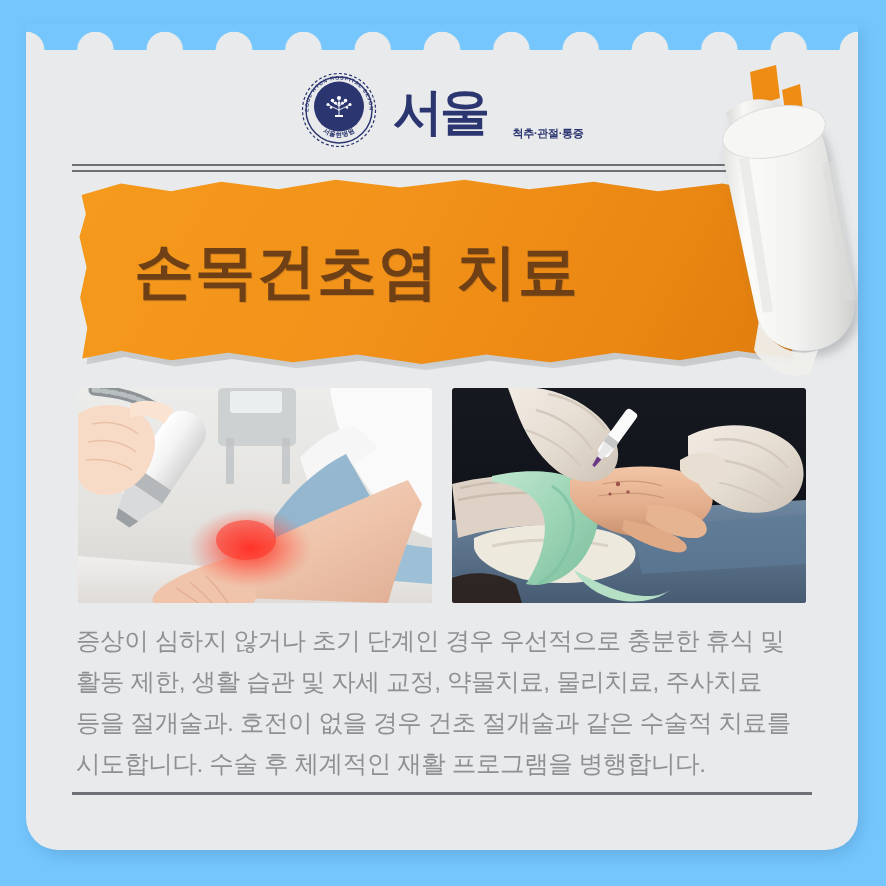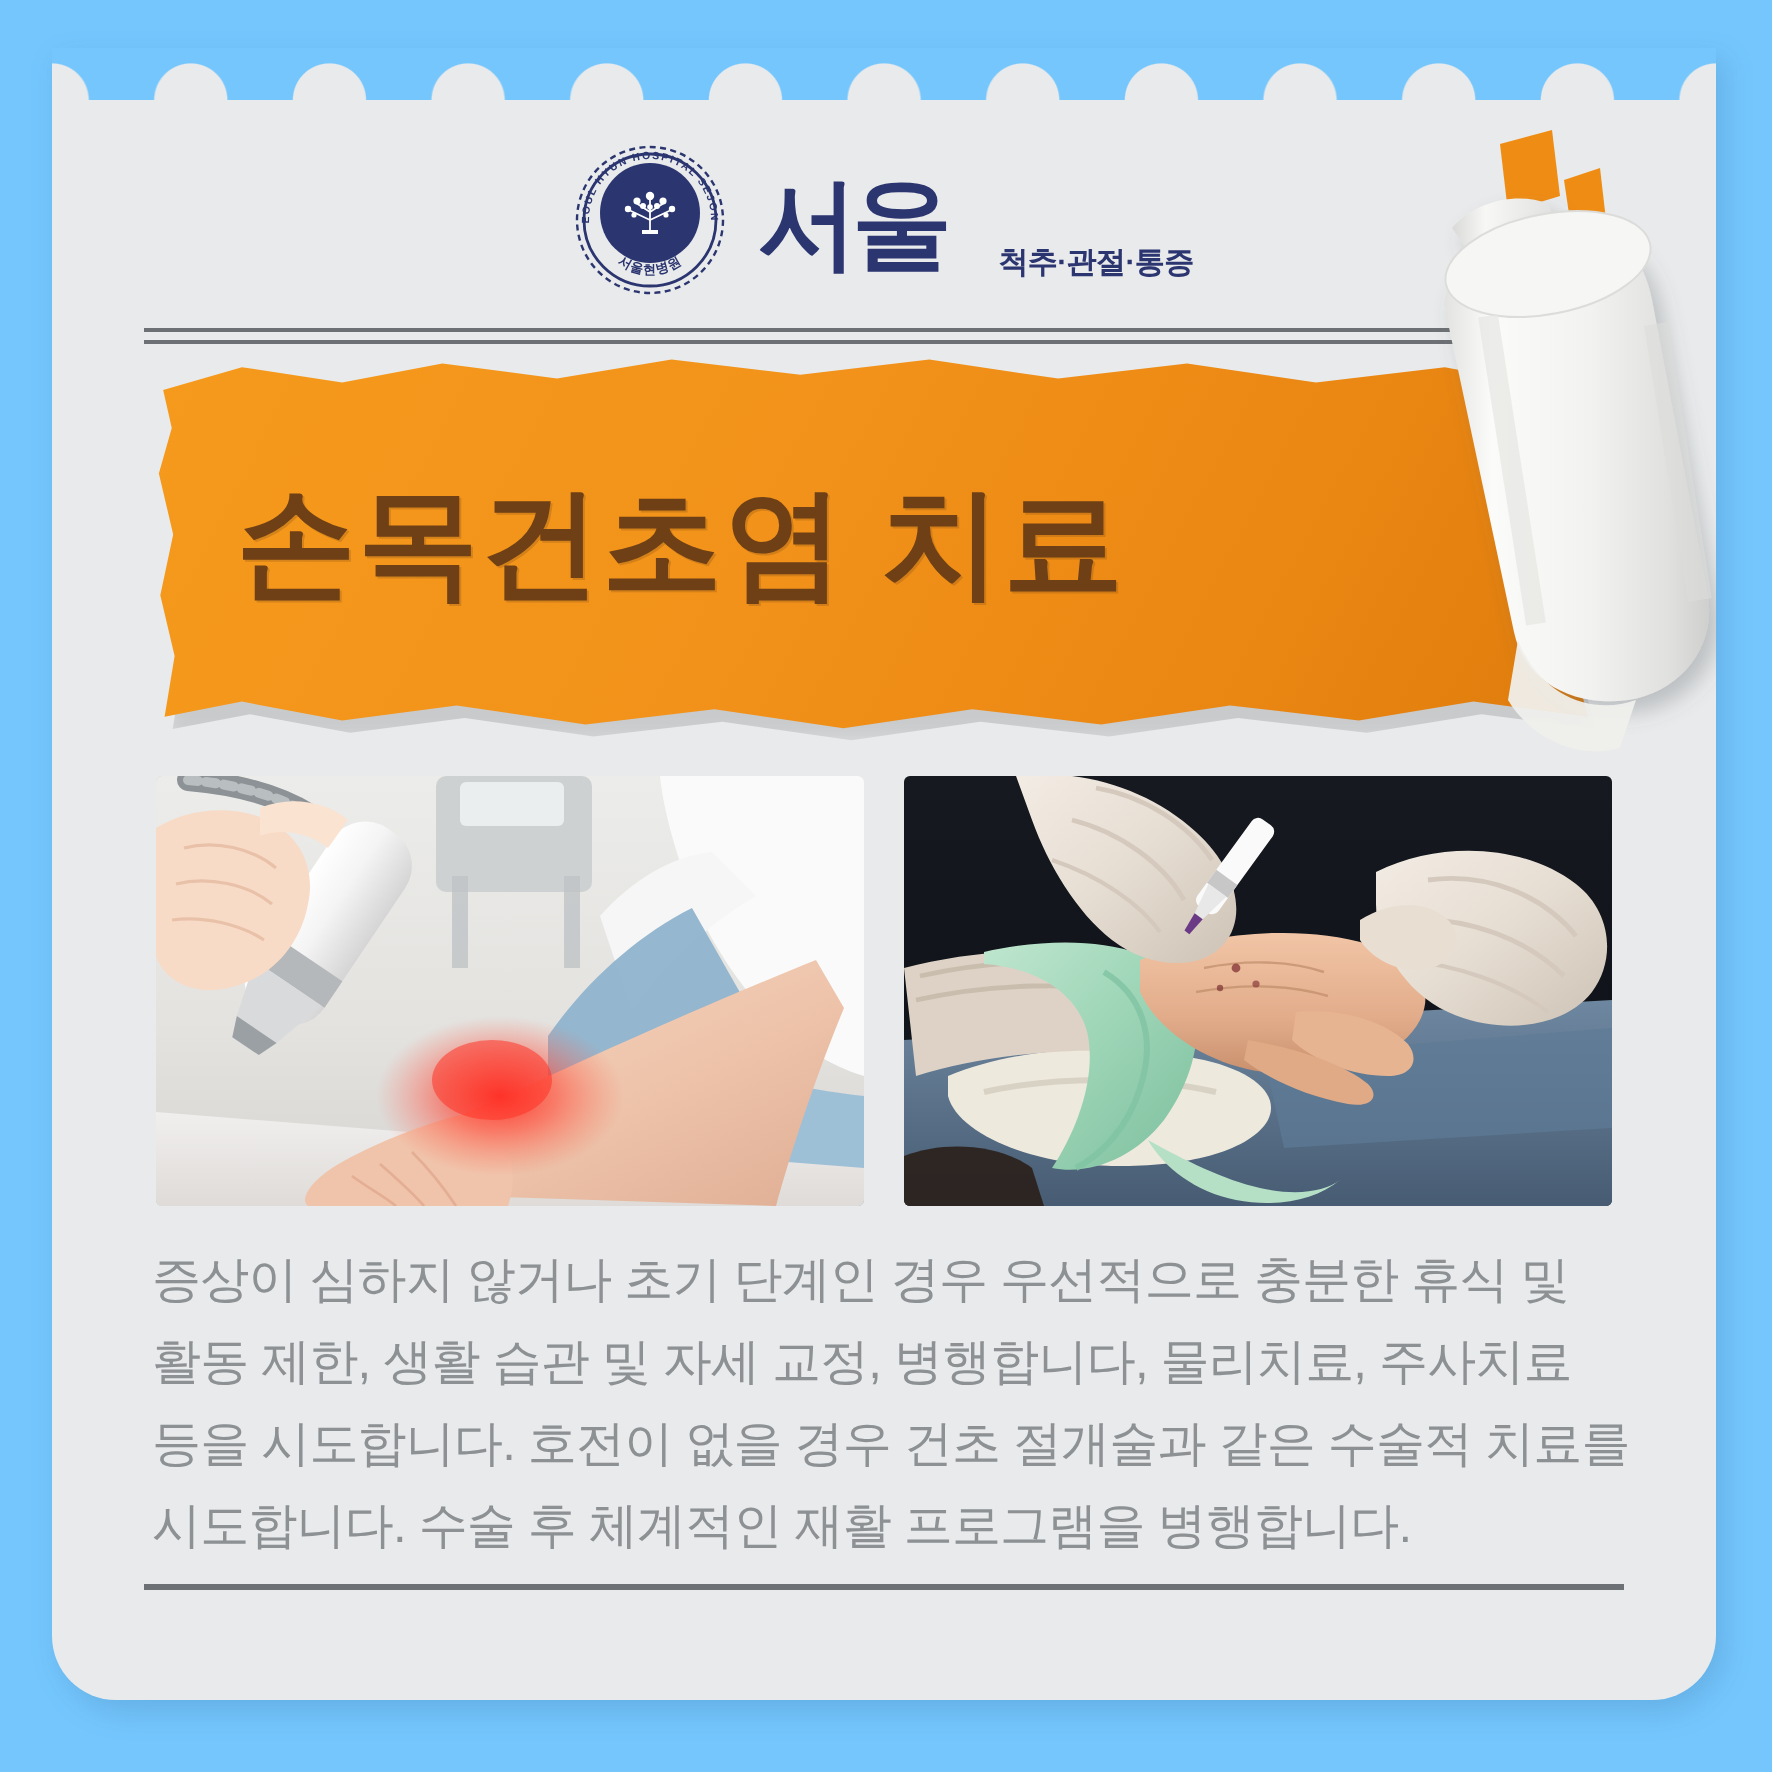--- a/index.html
+++ b/index.html
@@ -92,21 +92,21 @@
   .wordmark-main svg { display: block; }
   .wordmark-right {
     position: relative;
     display: flex;
     flex-direction: column;
     justify-content: flex-end;
     height: 66px;
     margin-left: 2px;
   }
   .tagline {
-    font-size: 15px;
+    font-size: 11px;
     font-weight: 700;
     color: #2b3570;
     letter-spacing: -0.3px;
     margin-bottom: 2px;
     padding-left: 4px;
     white-space: nowrap;
   }
   .wordmark-sub {
     width: 108px;
     height: 42px;
@@ -178,21 +178,21 @@
     clip-path: polygon(
       0.5% 10%, 6% 4%, 13% 8%, 20% 3%, 28% 7%, 36% 2%, 45% 6%, 54% 2%, 63% 7%,
       72% 3%, 81% 8%, 90% 4%, 97% 9%, 100% 6%,
       99.4% 22%, 100% 38%, 99.2% 54%, 100% 70%, 99.3% 86%, 100% 96%,
       92% 92%, 84% 97%, 75% 93%, 66% 98%, 57% 94%, 48% 99%, 39% 94%,
       30% 98%, 21% 93%, 13% 97%, 6% 92%, 0.6% 96%,
       1.3% 80%, 0.3% 64%, 1.2% 48%, 0.2% 32%, 1.1% 20%);
   }
   .banner-title {
     position: absolute;
-    left: 40px;
+    left: 56px;
     top: 56px;
     font-size: 60px;
     font-weight: 700;
     color: #6f4016;
     letter-spacing: 1px;
     white-space: nowrap;
     text-shadow: 1px 1px 0 rgba(120,70,25,0.25);
   }
 
   
@@ -537,18 +537,18 @@
           <path d="M252 72 C282 70 312 82 330 100" stroke="#d4c9bc" stroke-width="2.4" fill="none"></path>
           <path d="M248 92 C276 94 304 104 322 118" stroke="#d4c9bc" stroke-width="2" fill="none"></path>
           <path d="M228 72 C244 62 262 62 272 72 C280 80 276 92 264 96
                    C250 100 234 92 228 82 Z" fill="#e8ded2"></path>
 
           <path d="M0 190 C20 182 48 184 64 196 L70 215 L0 215 Z" fill="#2a1f1a" opacity="0.9"></path>
         </svg>
       </div>
     </div>
 
-    <div class="body-text">증상이 심하지 않거나 초기 단계인 경우 우선적으로 충분한 휴식 및 활동 제한, 생활 습관 및 자세 교정, 병행합니다, 물리치료, 주사치료 등을 시도합니다. 호전이 없을 경우 건초 절개술과 같은 수술적 치료를 시도합니다. 수술 후 체계적인 재활 프로그램을 병행합니다.</div>
+    <div class="body-text">증상이 심하지 않거나 초기 단계인 경우 우선적으로 충분한 휴식 및 활동 제한, 생활 습관 및 자세 교정, 약물치료, 물리치료, 주사치료 등을 절개술과. 호전이 없을 경우 건초 절개술과 같은 수술적 치료를 시도합니다. 수술 후 체계적인 재활 프로그램을 병행합니다.</div>
 
     <div class="rule-bottom"></div>
 
   </div>
 </div>
 
 </body></html>

